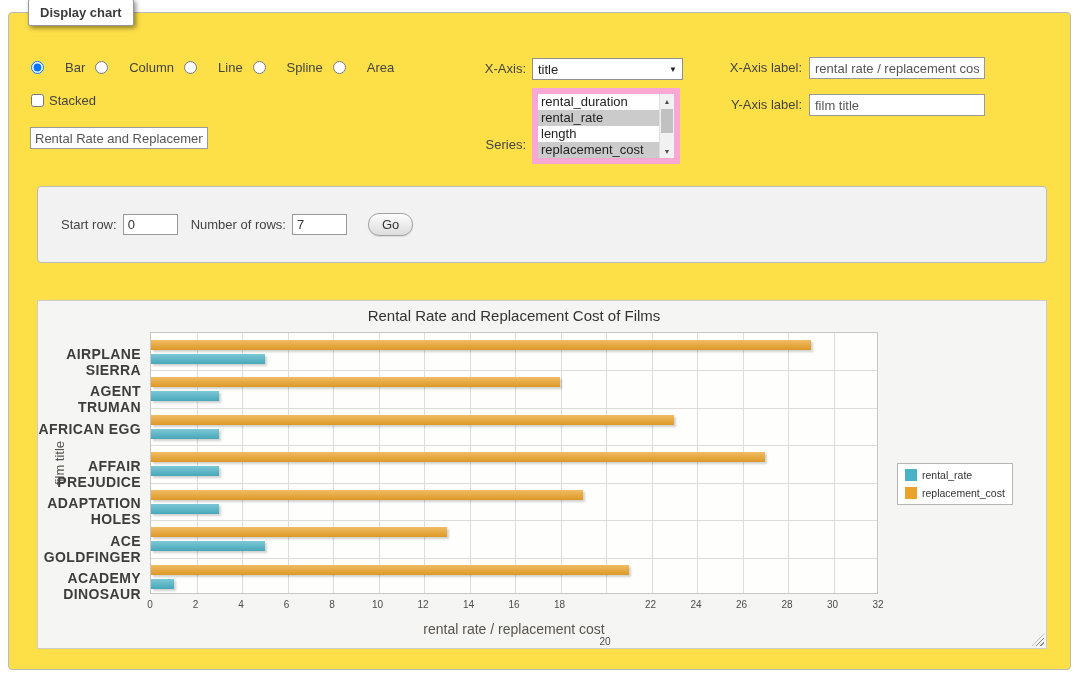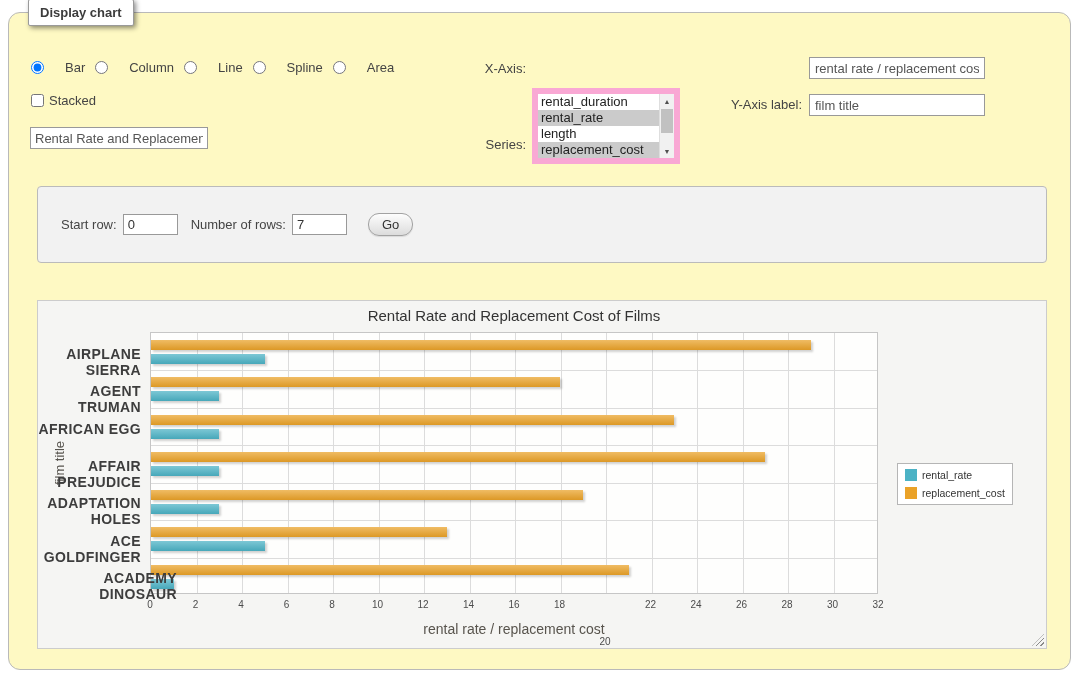--- a/index.html
+++ b/index.html
@@ -1,20 +1,20 @@
 <!DOCTYPE html>
 <html><head>
 <meta charset="utf-8">
 <style>
   * { box-sizing: border-box; }
   body { margin:0; background:#fff; font-family:"Liberation Sans","DejaVu Sans",sans-serif; color:#444; }
   .page { position:relative; width:1081px; height:681px; background:#fff; overflow:hidden; }
 
   .main-fieldset { position:absolute; left:8px; top:12px; width:1063px; height:658px;
-    border:1px solid #b9b9b9; border-radius:12px; background:#fef9c3; }
+    border:1px solid #b9b9b9; border-radius:4px; background:#fde047; }
 
   .legend-box { position:absolute; left:19px; top:-14px; background:#fff; border:1px solid #9a9a9a;
     border-radius:2px; padding:5px 11px; font-size:13px; font-weight:bold; color:#3c3c3c;
     box-shadow:2px 2px 5px rgba(0,0,0,0.45); }
 
   .radio-row { position:absolute; left:22px; top:47px; display:flex; align-items:center; gap:10px; font-size:13px; color:#444; }
   .radio-item { display:flex; align-items:center; gap:21px; cursor:default; }
   input[type=radio], input[type=checkbox] { margin:0; width:13px; height:13px; }
 
   .stacked-row { position:absolute; left:22px; top:80px; display:flex; align-items:center; gap:5px; font-size:13px; }
@@ -109,36 +109,41 @@
       </div>
 
     <label class="stacked-row">
       <input type="checkbox" style="">
       <span>Stacked</span>
     </label>
 
     <input class="title-input" type="text" value="Rental Rate and Replacement Cost of Films" style="">
 
     <div class="lbl x-axis-lbl">X-Axis:</div>
+    <div class="select">
+      <span>title</span>
+      <span class="select-arrow">▼</span>
+    </div>
 
     <div class="listbox">
       <div id="series-options">
           <div class="opt">rental_duration</div>
           <div class="opt sel">rental_rate</div>
           <div class="opt">length</div>
           <div class="opt sel">replacement_cost</div>
         </div>
       <div class="scrollbar">
         <div class="sb-btn">▲</div>
         <div class="sb-thumb"></div>
         <div class="sb-btn sb-down">▼</div>
       </div>
     </div>
     <div class="lbl series-lbl">Series:</div>
 
+    <div class="lbl xlab-lbl">X-Axis label:</div>
     <input class="text-input xlab-input" type="text" value="rental rate / replacement cost" style="">
 
     <div class="lbl ylab-lbl">Y-Axis label:</div>
     <input class="text-input ylab-input" type="text" value="film title" style="">
 
     <div class="rows-panel">
       <span class="lbl2">Start row:</span>
       <input class="num-input" type="text" value="0" style="">
       <span class="lbl2">Number of rows:</span>
       <input class="num-input" type="text" value="7" style="">
@@ -196,21 +201,21 @@
             <span>replacement_cost</span>
           </div>
         </div>
       <div class="resize-handle"></div>
     <div class="catlab" style="top: 44.7143px;">AIRPLANE SIERRA</div>
         <div class="catlab" style="top: 82.1429px;">AGENT TRUMAN</div>
         <div class="catlab" style="top: 119.571px;">AFRICAN EGG</div>
         <div class="catlab" style="top: 157px;">AFFAIR PREJUDICE</div>
         <div class="catlab" style="top: 194.429px;">ADAPTATION HOLES</div>
         <div class="catlab" style="top: 231.857px;">ACE GOLDFINGER</div>
-        <div class="catlab" style="top: 269.286px; margin-left: 36px;">ACADEMY DINOSAUR</div>
+        <div class="catlab" style="top: 269.286px;">ACADEMY DINOSAUR</div>
         <div class="xtick" style="left: 92px; top: 298px;">0</div>
         <div class="xtick" style="left: 137.5px; top: 298px;">2</div>
         <div class="xtick" style="left: 183px; top: 298px;">4</div>
         <div class="xtick" style="left: 228.5px; top: 298px;">6</div>
         <div class="xtick" style="left: 274px; top: 298px;">8</div>
         <div class="xtick" style="left: 319.5px; top: 298px;">10</div>
         <div class="xtick" style="left: 365px; top: 298px;">12</div>
         <div class="xtick" style="left: 410.5px; top: 298px;">14</div>
         <div class="xtick" style="left: 456px; top: 298px;">16</div>
         <div class="xtick" style="left: 501.5px; top: 298px;">18</div>

